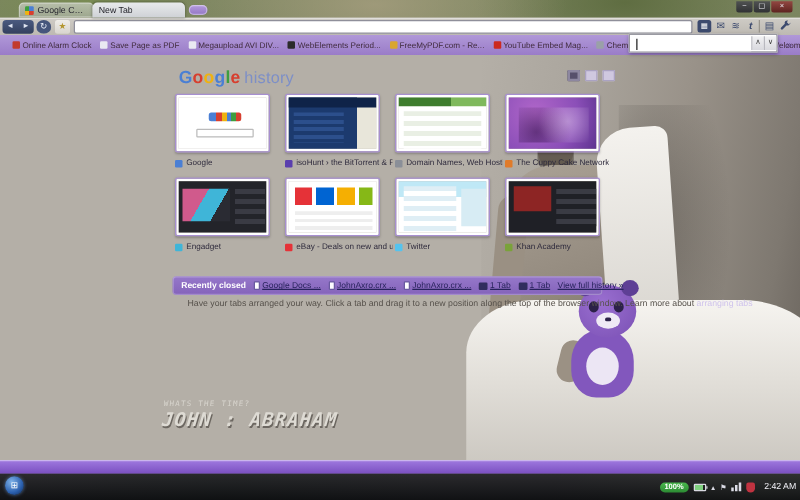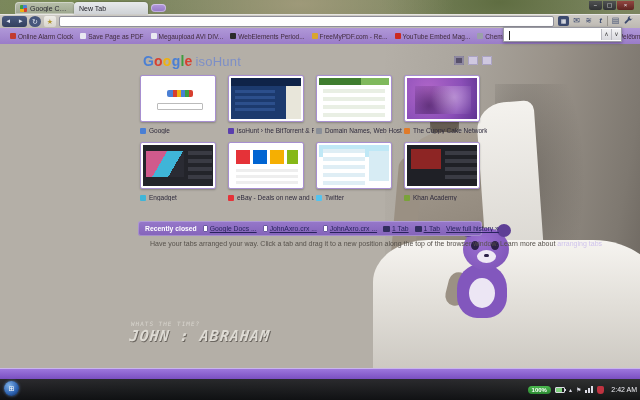--- a/index.html
+++ b/index.html
@@ -315,21 +315,21 @@
         <div class="panda-ear ear-l"></div>
         <div class="panda-ear ear-r"></div>
         <div class="panda-eye eye-l"></div>
         <div class="panda-eye eye-r"></div>
         <div class="panda-muzzle"></div>
         <div class="panda-nose"></div>
       </div>
     </div>
 
     <div class="abs logo">
-      <span class="lg-b">G</span><span class="lg-r">o</span><span class="lg-y">o</span><span class="lg-b">g</span><span class="lg-g">l</span><span class="lg-r">e</span><span class="logo-chrome">isoHunt</span>
+      <span class="lg-b">G</span><span class="lg-r">o</span><span class="lg-y">o</span><span class="lg-b">g</span><span class="lg-g">l</span><span class="lg-r">e</span><span class="logo-chrome">history</span>
     </div>
 
     <div class="abs view-toggles">
       <div class="vt vt-active"></div>
       <div class="vt vt-idle"></div>
       <div class="vt vt-idle"></div>
     </div>
 
     <div class="thumb" style="left:140px; top:31px;">
         <div class="thumb-inner t-google"></div>

